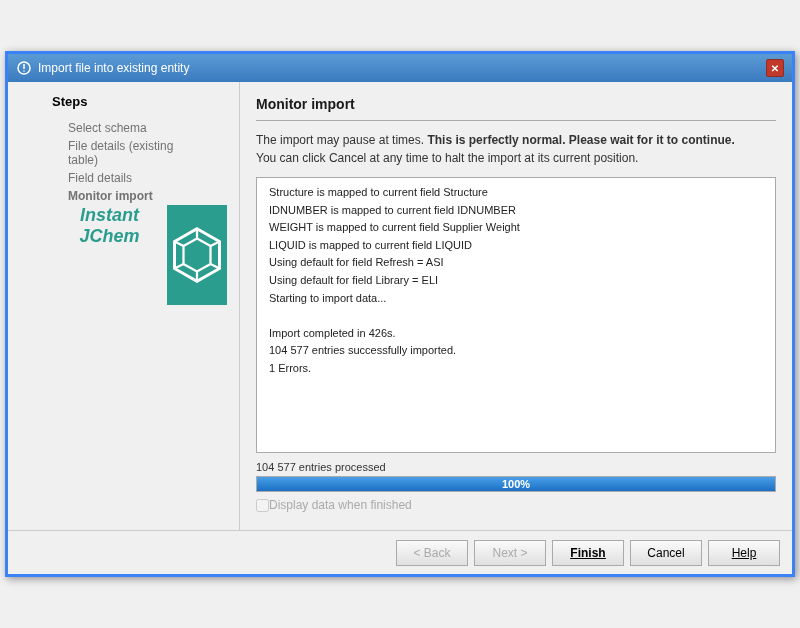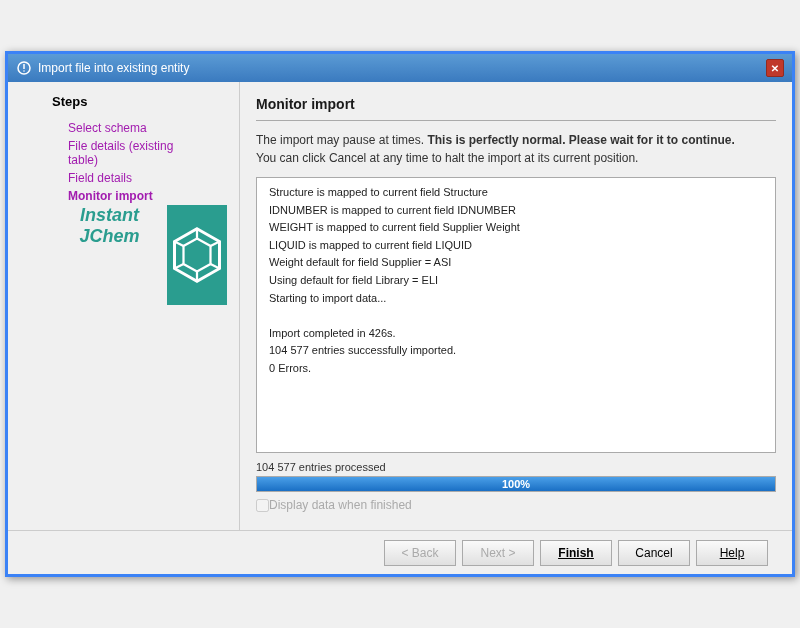--- a/index.html
+++ b/index.html
@@ -83,21 +83,21 @@
       font-size: 13px;
       margin-bottom: 10px;
     }
     .steps-list {
       list-style: none;
       padding: 0;
     }
     .steps-list li {
       padding: 2px 0;
       font-size: 12px;
-      color: #a21caf;
+      color: #737373;
     }
     .steps-list li.active {
       font-weight: bold;
     }
     .sidebar-logo-area {
       flex: 1;
       display: flex;
       flex-direction: row;
       justify-content: flex-end;
     }
@@ -208,21 +208,21 @@
     .checkbox-row.disabled input[type="checkbox"] {
       cursor: not-allowed;
     }
     .button-bar {
       height: 44px;
       background: #f0f0f0;
       border-top: 1px solid #ccc;
       display: flex;
       align-items: center;
       justify-content: flex-end;
-      padding: 0 24px;
+      padding: 0 12px;
       gap: 6px;
       flex-shrink: 0;
     }
     .btn {
       min-width: 72px;
       height: 26px;
       padding: 0 10px;
       font-size: 12px;
       border: 1px solid #aaa;
       background: linear-gradient(to bottom, #fafafa, #e0e0e0);
@@ -299,27 +299,27 @@
       <div class="info-text">
         <span>The import may pause at times.</span>
         <span class="bold"> This is perfectly normal. Please wait for it to continue.</span><br>
         <span>You can click Cancel at any time to halt the import at its current position.</span>
       </div>
       <div class="log-box">
         <div>Structure is mapped to current field Structure</div>
         <div>IDNUMBER is mapped to current field IDNUMBER</div>
         <div>WEIGHT is mapped to current field Supplier Weight</div>
         <div>LIQUID is mapped to current field LIQUID</div>
-        <div>Weight default for field Supplier = ASI</div>
+        <div>Using default for field Refresh = ASI</div>
         <div>Using default for field Library = ELI</div>
         <div>Starting to import data...</div>
         <br>
         <div>Import completed in 426s.</div>
         <div>104 577 entries successfully imported.</div>
-        <div>0 Errors.</div>
+        <div>1 Errors.</div>
       </div>
       <div class="progress-area">
         <div class="progress-label">104 577 entries processed</div>
         <div class="progress-bar-container">
           <div class="progress-bar-fill"></div>
           <div class="progress-bar-text">100%</div>
         </div>
         <div class="checkbox-row disabled">
           <input type="checkbox" disabled="" style="">
           <label>Display data when finished</label>

